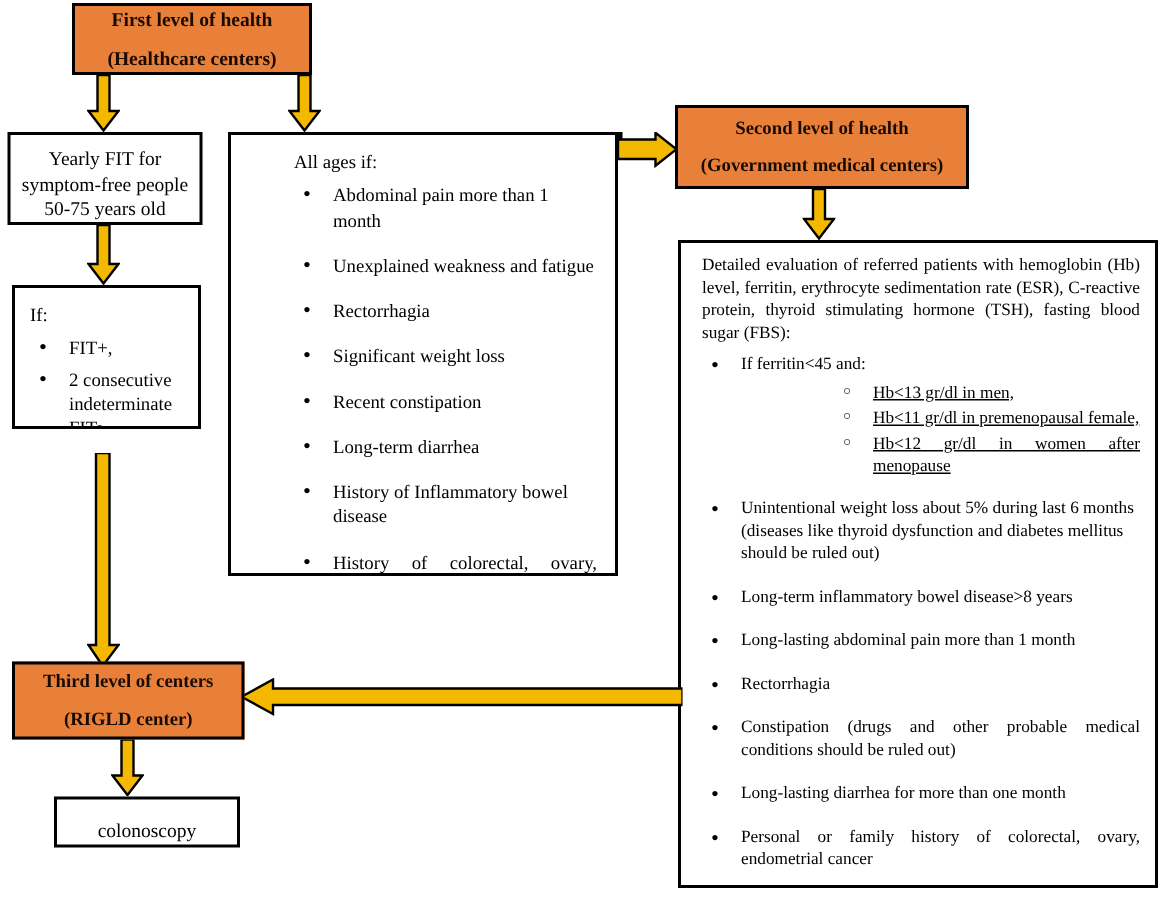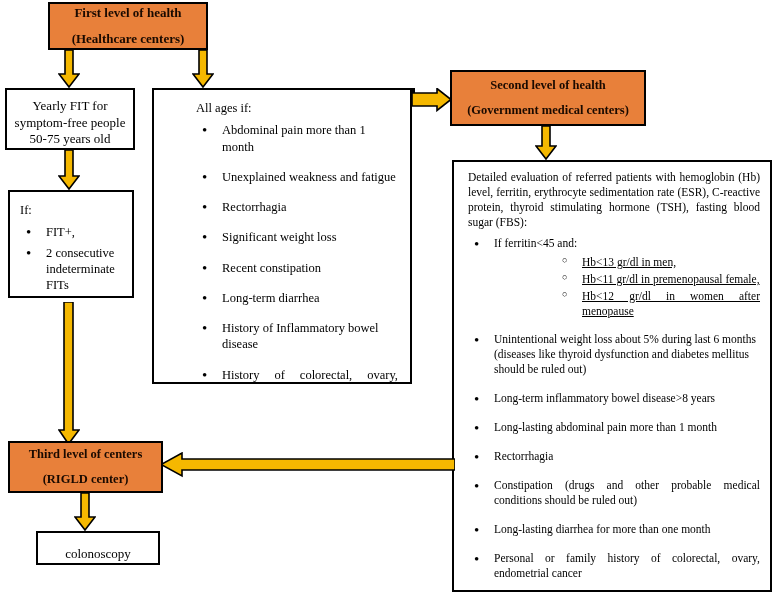--- a/index.html
+++ b/index.html
@@ -116,21 +116,21 @@
     <div>symptom-free people</div>
     <div>50-75 years old</div>
   </div>
 
   <div class="arrow" style="left:58px;top:150px;width:22px;height:40px;">
     <svg width="22" height="40" viewBox="0 0 22 40">
       <polygon points="7,0 15,0 15,26 21,26 11,39 1,26 7,26" fill="#F5B800" stroke="#000" stroke-width="1.6" stroke-linejoin="miter"></polygon>
     </svg>
   </div>
 
-  <div class="listbox" style="left:8px;top:190px;width:126px;height:108px;font-size:12.5px;">
+  <div class="listbox" style="left:8px;top:190px;width:126px;height:96px;font-size:12.5px;">
     <p class="lead">If:</p>
     <ul class="bul">
       <li class="tight">FIT+,</li>
       <li class="tight">2 consecutive indeterminate FITs</li>
     </ul>
   </div>
 
   <div class="arrow" style="left:58px;top:302px;width:22px;height:143px;">
     <svg width="22" height="143" viewBox="0 0 22 143">
       <polygon points="6,0 15,0 15,128 21,128 10.5,142 1,128 6,128" fill="#F5B800" stroke="#000" stroke-width="1.6" stroke-linejoin="miter"></polygon>

